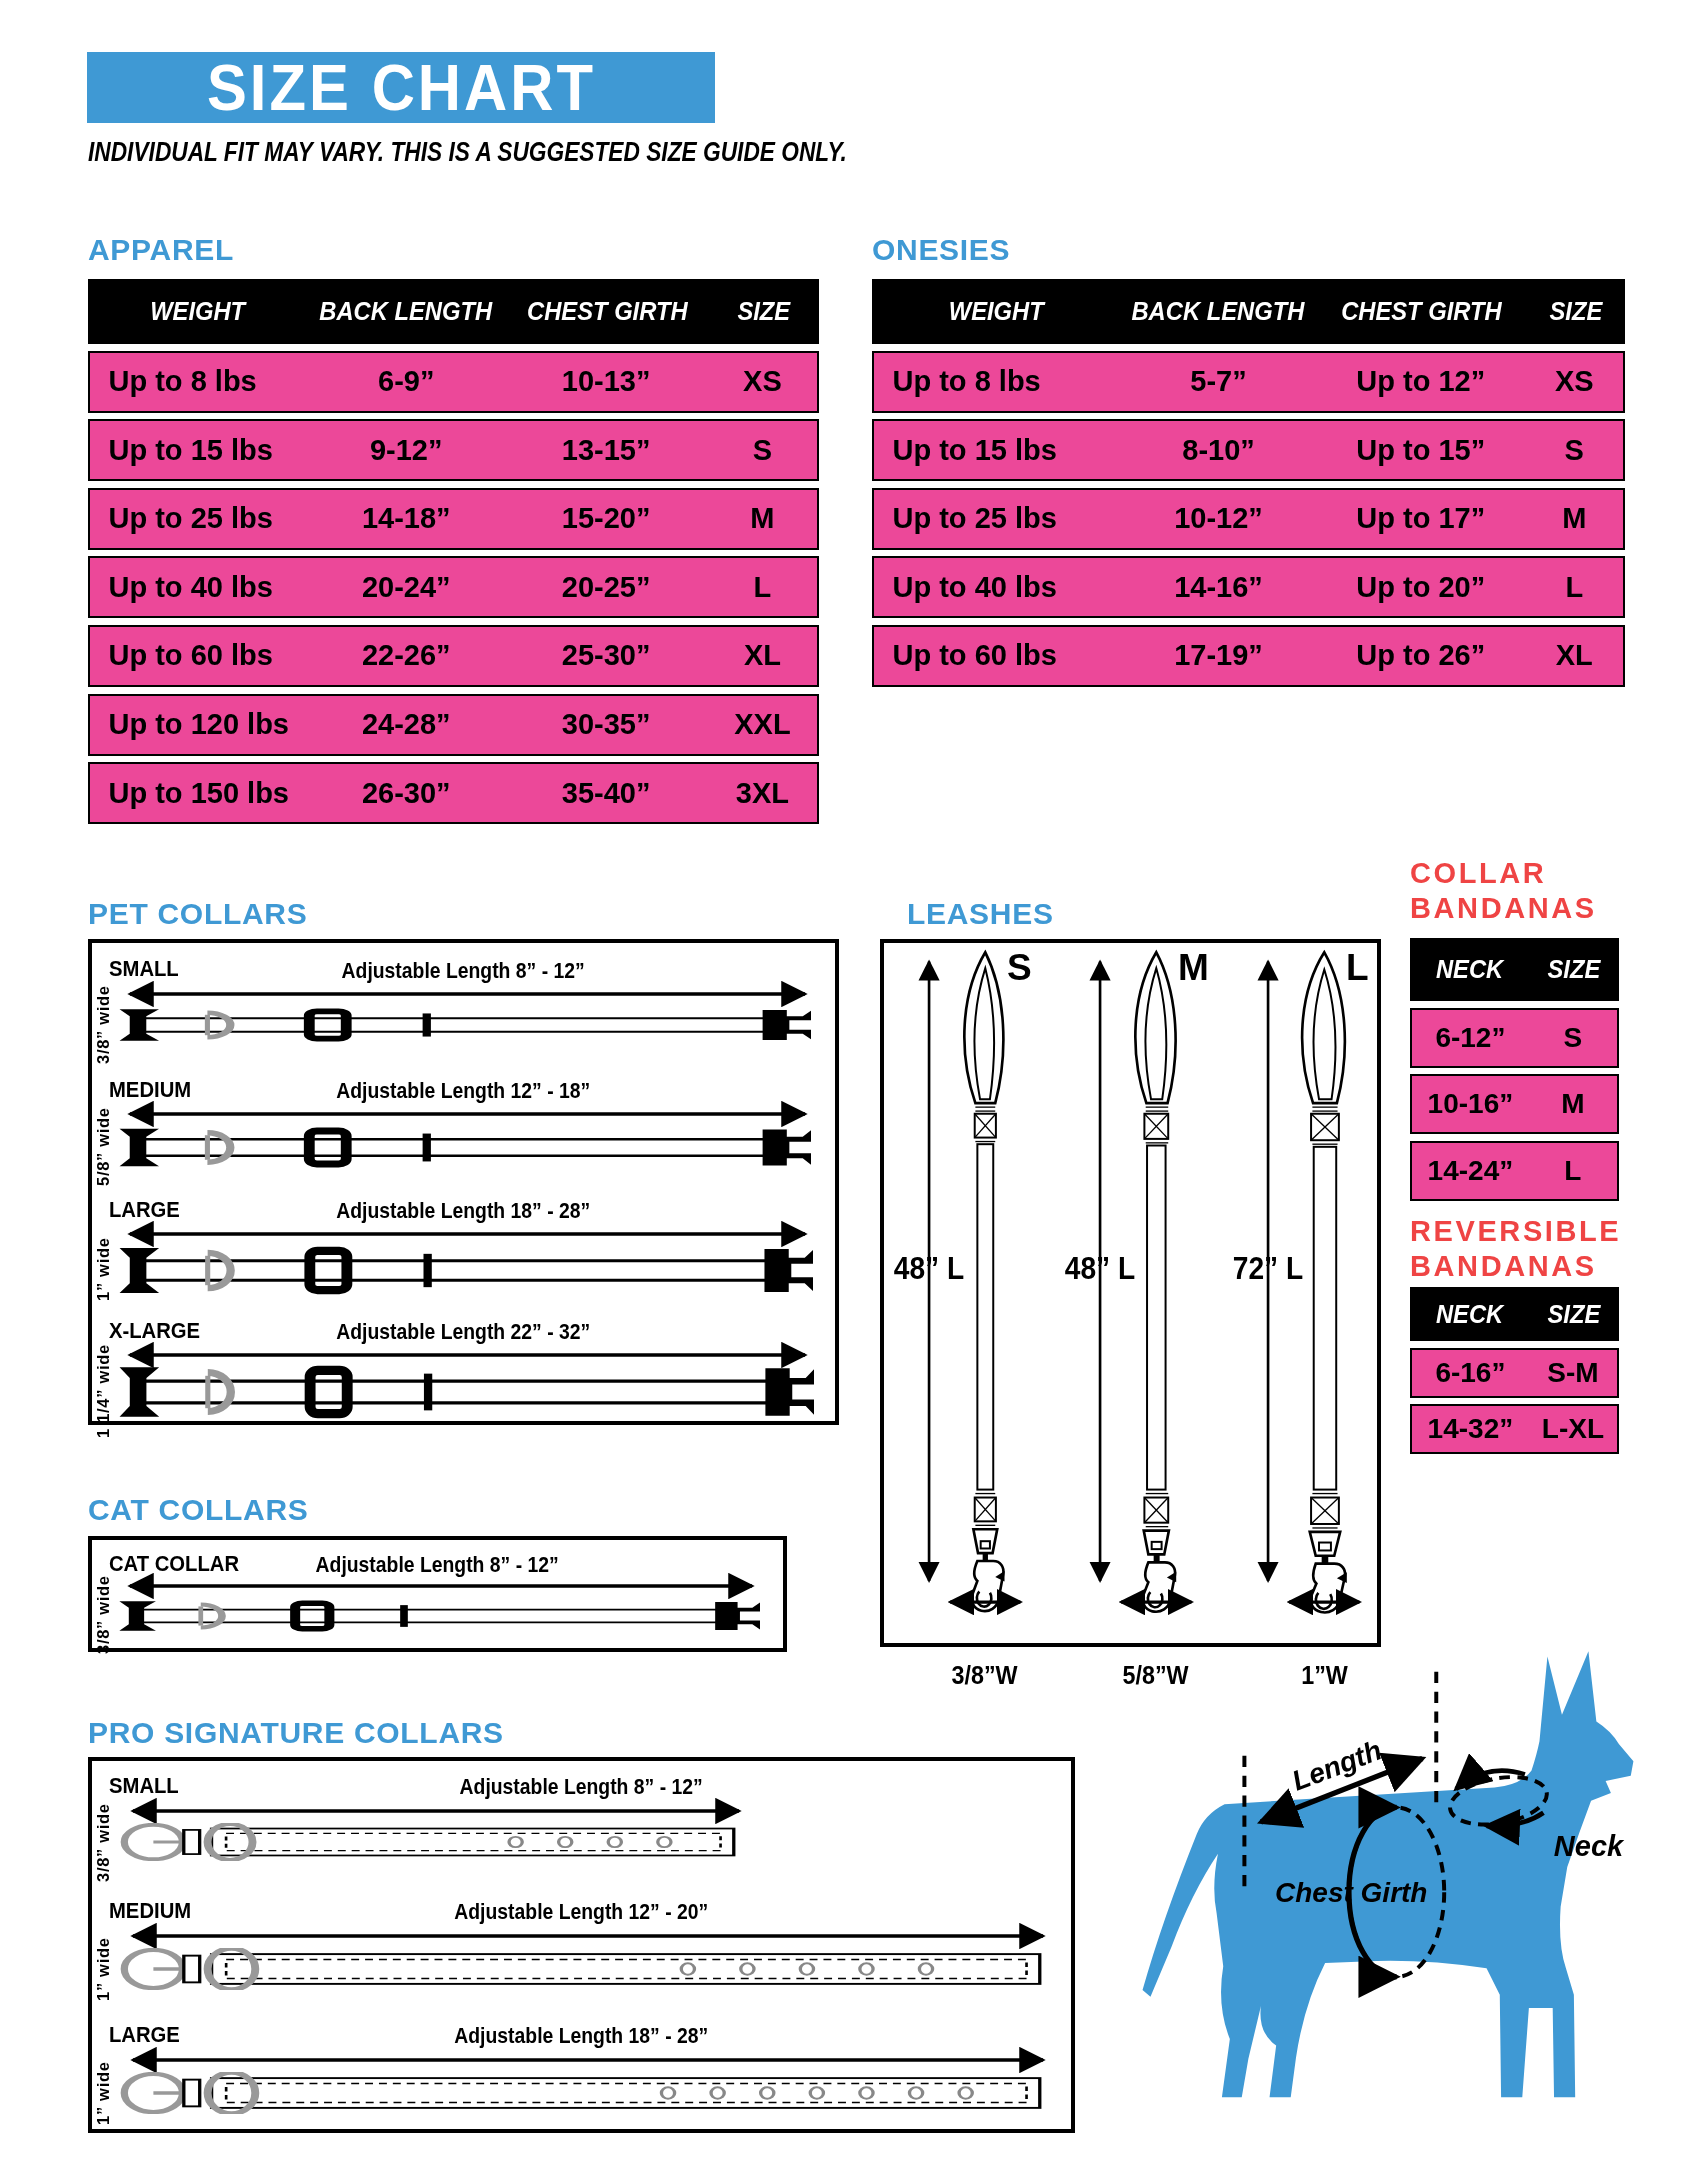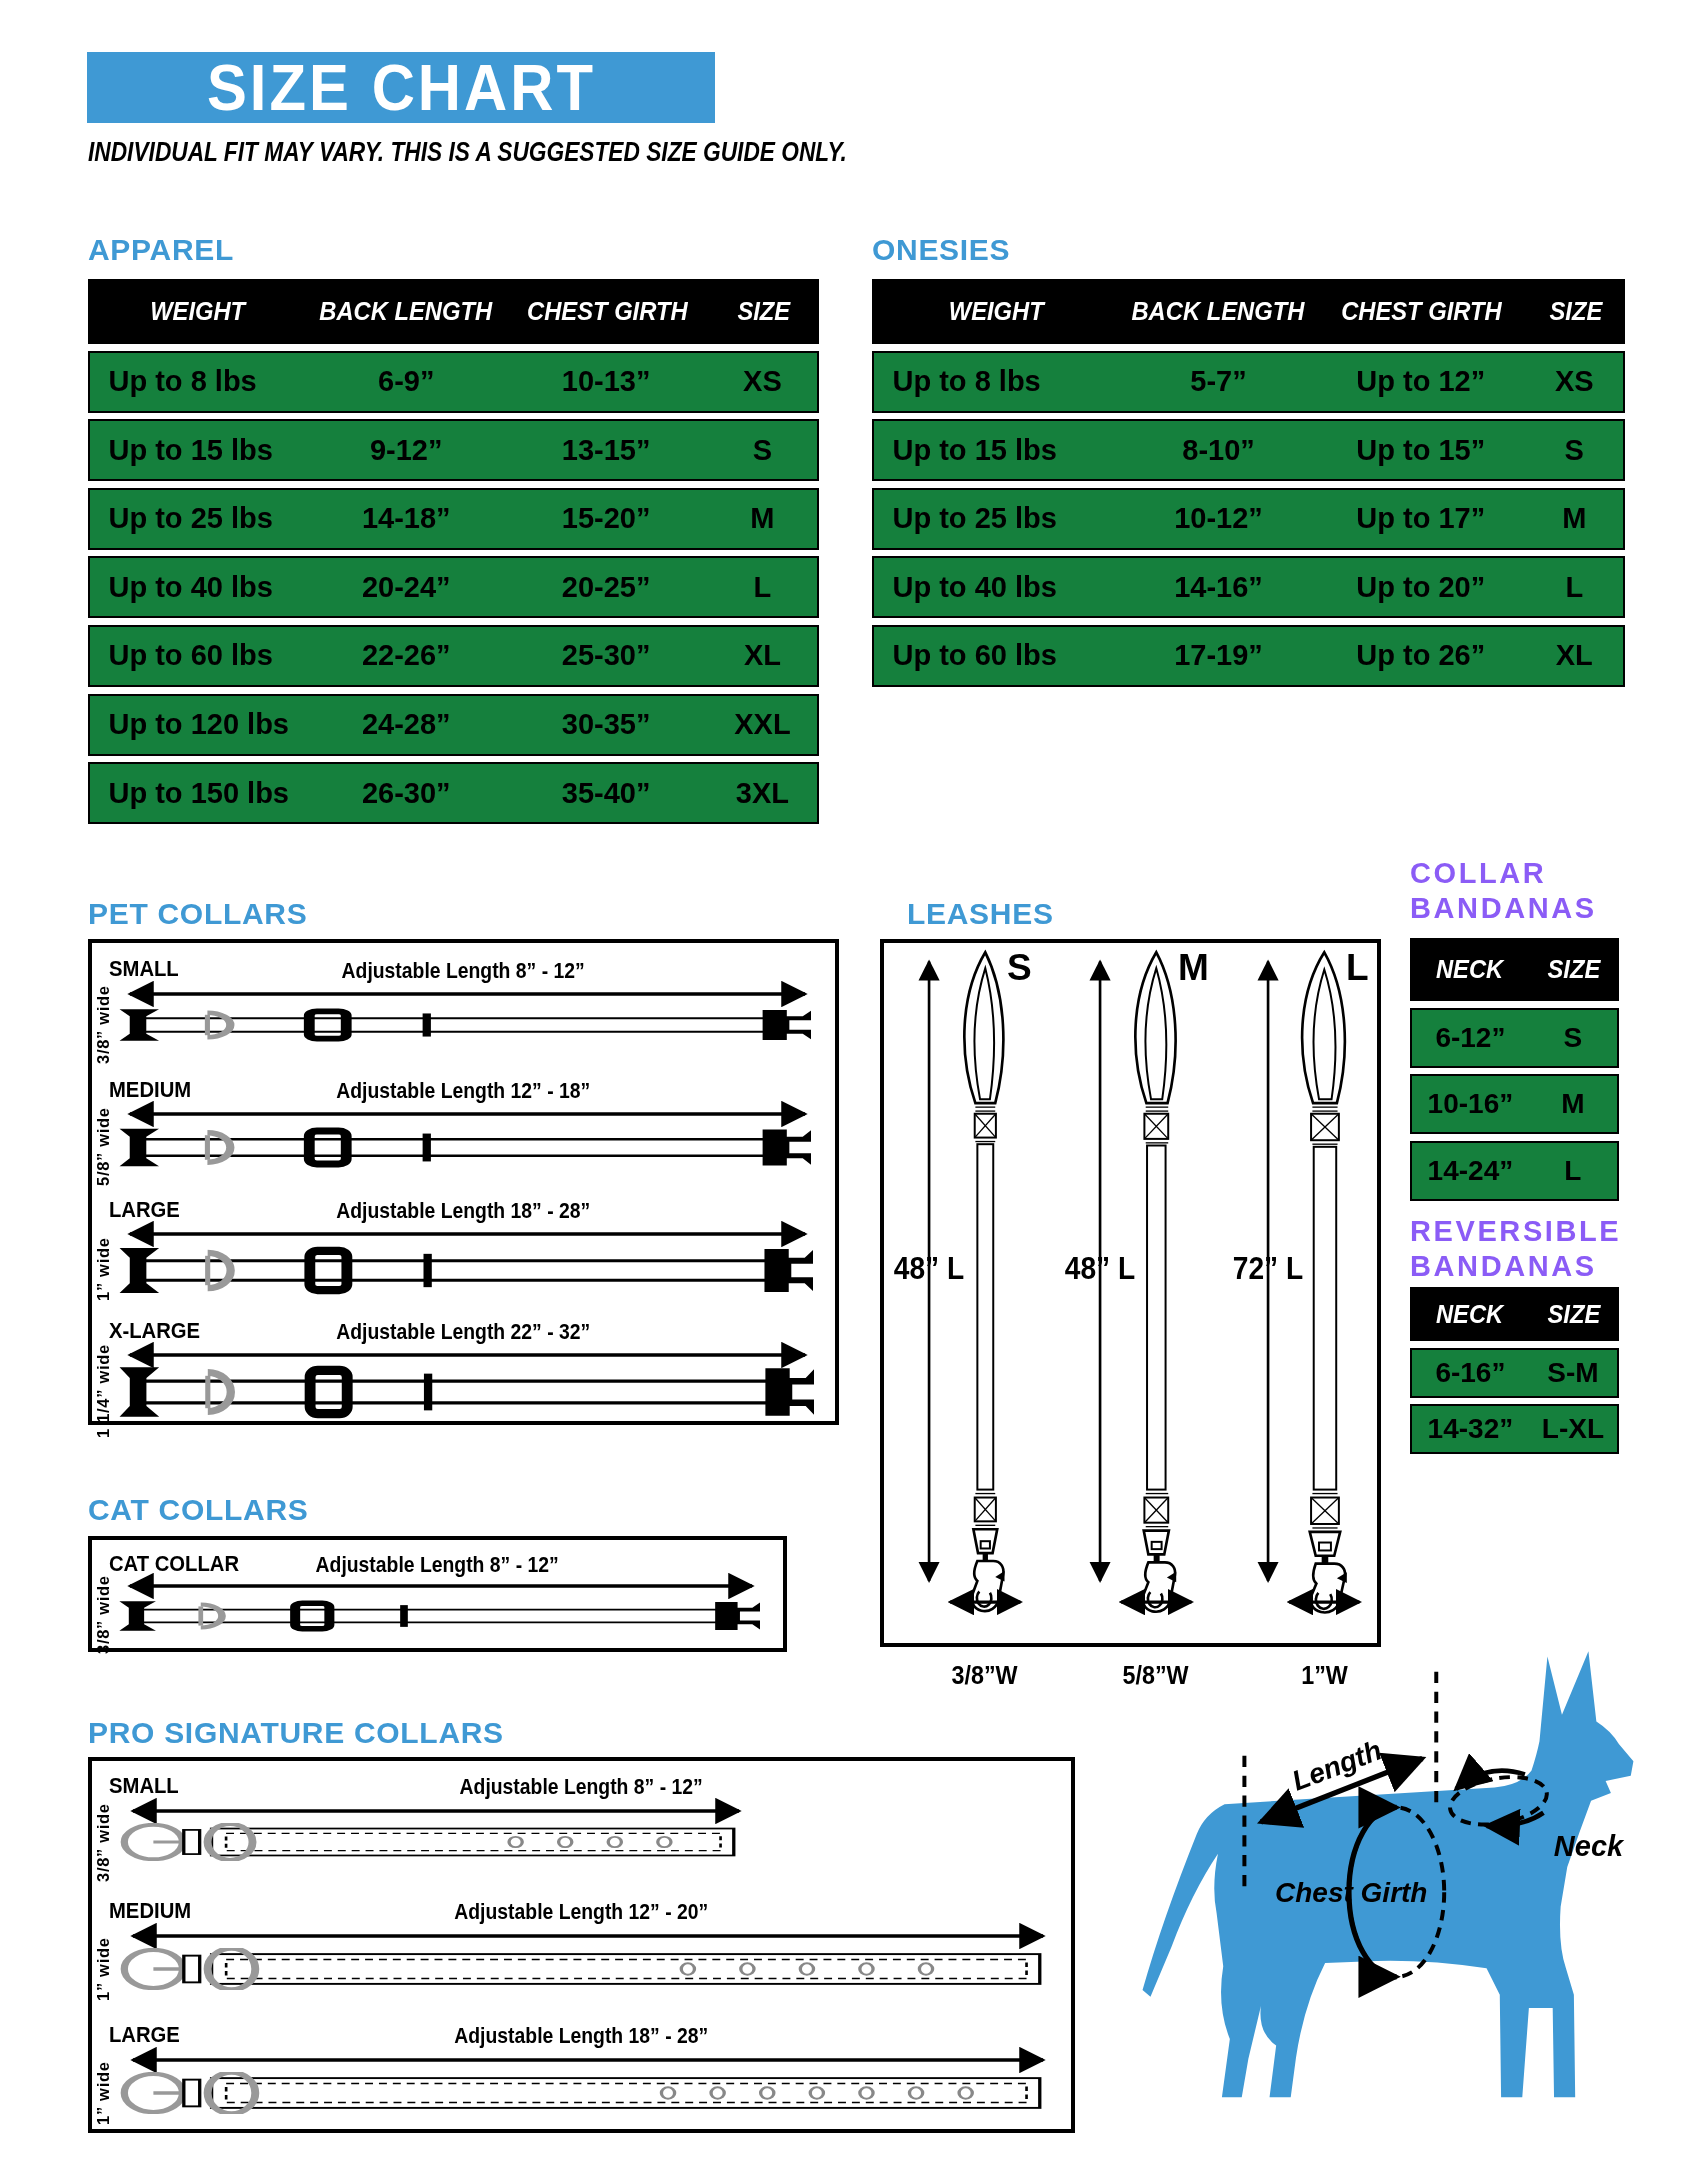--- a/index.html
+++ b/index.html
@@ -8,26 +8,26 @@
   .abs{position:absolute;}
   
   #title-bar{left:87px;top:52px;width:628px;height:71px;background:#3F99D4;
              display:flex;align-items:center;justify-content:center;}
   #title-bar .t{color:#fff;font-weight:bold;font-size:65px;letter-spacing:3.3px;
                 transform:scaleX(.92);white-space:nowrap;}
   #subtitle{left:88px;top:135px;font-size:28.4px;font-weight:bold;font-style:italic;
             transform:scaleX(.8);transform-origin:left center;white-space:nowrap;}
   
   .h{color:#3F99D4;font-weight:bold;font-size:30px;letter-spacing:0.7px;white-space:nowrap;}
-  .h2{color:#8b5cf6;font-weight:bold;font-size:29px;letter-spacing:2.6px;line-height:35px;white-space:nowrap;}
+  .h2{color:#ef4444;font-weight:bold;font-size:29px;letter-spacing:2.6px;line-height:35px;white-space:nowrap;}
   
   .tbl{display:block;}
   .thead{display:grid;background:#000;color:#fff;font-weight:bold;font-size:25px;height:65px;align-items:center;font-style:italic;}
   .thead span{text-align:center;transform:scaleX(.95);}
-  .trow{display:grid;border:2.6px solid #000;background:#15803d;font-weight:bold;font-size:29px;
+  .trow{display:grid;border:2.6px solid #000;background:#ec4899;font-weight:bold;font-size:29px;
         height:62px;margin-top:6.6px;align-items:center;box-sizing:border-box;}
   .trow span{text-align:center;white-space:nowrap;}
   .trow span.l{text-align:left;padding-left:18.5px;}
   
   .btbl .thead{height:63px;font-size:25px;}
   .btbl .trow{height:60px;font-size:28px;}
   .btbl.sm .thead{height:54px;}
   .btbl.sm .trow{height:50px;}
   
   .box{border:4px solid #000;box-sizing:border-box;background:#fff;}

